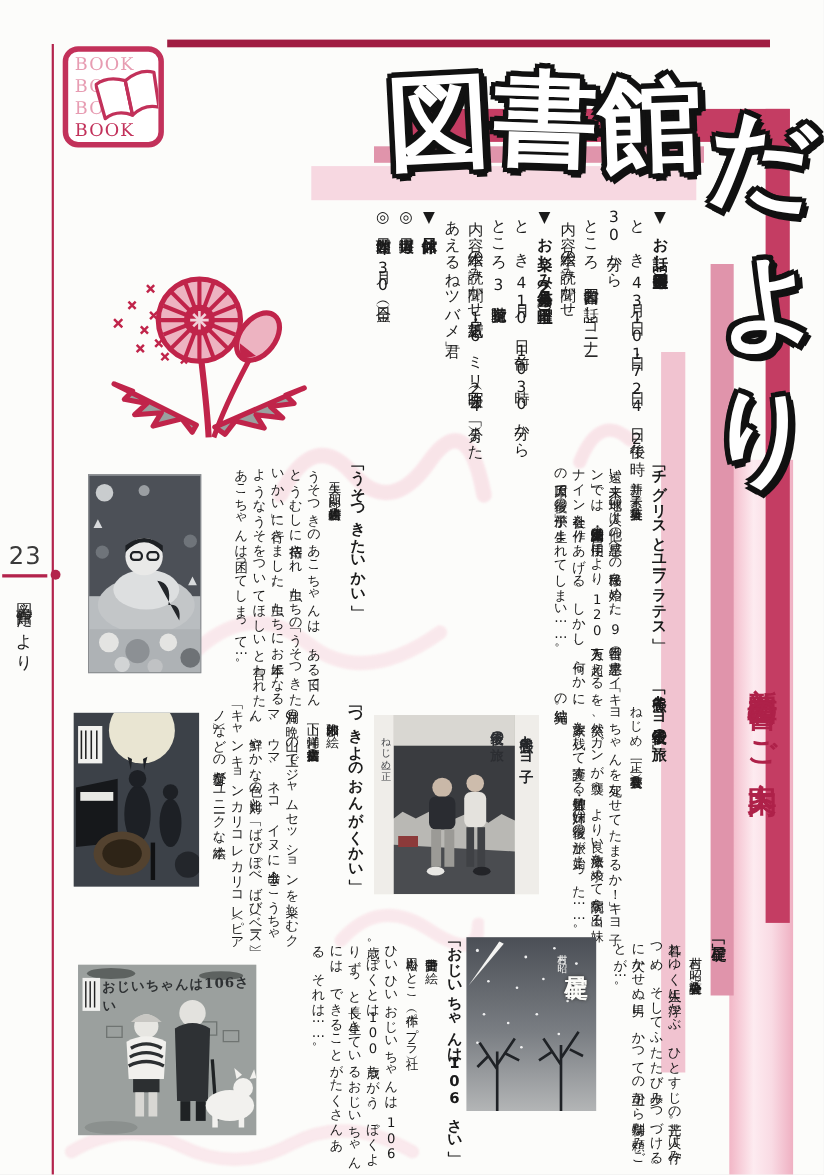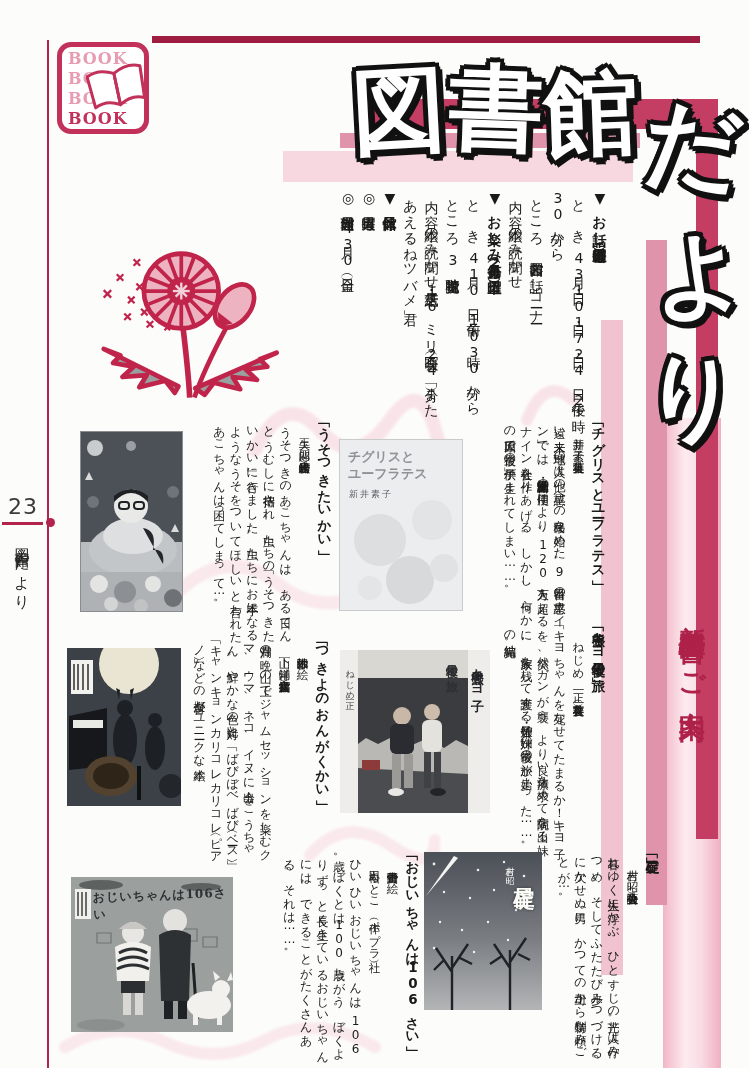--- a/index.html
+++ b/index.html
@@ -14,21 +14,21 @@
   #top-rule{ position:absolute; left:152px; top:36px; width:548px; height:7px; background:#a01d42;}
   #left-line{ position:absolute; left:47px; top:40px; width:2px; height:1028px; background:#b3234c;}
   #page-number{ position:absolute; left:8px; top:494px; font-size:22px; color:#3a3a3a; letter-spacing:1px;}
   #pageno-rule{ position:absolute; left:2px; top:522px; width:41px; height:3px; background:#b3234c;}
   #pageno-dot{ position:absolute; left:46px; top:518px; width:9px; height:9px; border-radius:50%; background:#b3234c;}
   #edge-label{ position:absolute; left:12px; top:536px; font-size:15px; letter-spacing:3px; color:#222;}
 
   
   #logo{ position:absolute; left:57px; top:42px; width:92px; height:92px;
     border:5px solid #c2315a; border-radius:14px; background:#fff; box-sizing:border-box; overflow:hidden;}
-  #logo .lines{ position:absolute; left:6px; top:2px; font-weight:bold; font-size:16px; line-height:20px;
+  #logo .lines{ position:absolute; left:6px; top:2px; font-weight:normal; font-size:16px; line-height:20px;
     letter-spacing:1px; color:#e79cb2; font-family:"DejaVu Serif", serif;}
   #logo .lines div:last-child{ color:#c2315a;}
   #logo svg{ position:absolute; right:-4px; top:12px;}
 
   
   .band{ position:absolute; z-index:1;}
   #band-crimson{ left:368px; top:99px; width:350px; height:30px; background:#c43d63;}
   #band-mid{ left:340px; top:133px; width:300px; height:15px; background:#e094ab;}
   #band-pale{ left:283px; top:151px; width:350px; height:31px; background:#f7d8e1;}
   #vbar-crimson{ left:696px; top:99px; width:22px; height:740px; background:#c43d63;}
@@ -289,35 +289,20 @@
         <ellipse cx="88" cy="100" rx="10" ry="22"></ellipse>
         <circle cx="88" cy="72" r="7"></circle>
       </g>
       <ellipse cx="44" cy="128" rx="26" ry="20" fill="#53422f"></ellipse>
       <ellipse cx="44" cy="128" rx="18" ry="13" fill="#2e2417"></ellipse>
       <circle cx="104" cy="138" r="12" fill="#23262b"></circle>
       <rect x="70" y="118" width="4" height="34" fill="#101113"></rect>
     </svg>
   </div>
 
-  <div class="cover" id="cov-tigris">
-    <svg width="124" height="172" style="position:absolute;left:0;top:0">
-      <rect width="124" height="172" fill="#ebedee"></rect>
-      <circle cx="40" cy="100" r="26" fill="#dcdee0"></circle>
-      <circle cx="92" cy="80" r="20" fill="#e2e4e5"></circle>
-      <circle cx="70" cy="140" r="24" fill="#d7d9db"></circle>
-      <circle cx="104" cy="128" r="14" fill="#e0e2e3"></circle>
-      <circle cx="30" cy="148" r="12" fill="#e3e5e6"></circle>
-    </svg>
-    <div class="ct-title">
-      <div>チグリスと</div>
-      <div>ユーフラテス</div>
-    </div>
-    <div class="ct-author">新井素子</div>
-  </div>
 
   <div class="cover" id="cov-kumagai">
     <svg width="150" height="163" style="position:absolute;left:0;top:0">
       <rect width="150" height="163" fill="#efede9"></rect>
       <rect x="18" y="0" width="110" height="163" fill="#b9b8b4"></rect>
       <rect x="18" y="0" width="110" height="28" fill="#d9d7d2"></rect>
       <path d="M18 28 L128 28 L128 96 L116 90 L104 98 L88 88 L70 96 L54 86 L38 94 L26 88 L18 94 Z" fill="#3a3c40"></path>
       <path d="M18 118 L128 124 L128 163 L18 163 Z" fill="#4a4c50"></path>
       <g>
         <circle cx="62" cy="66" r="9" fill="#c9b8a8"></circle>

